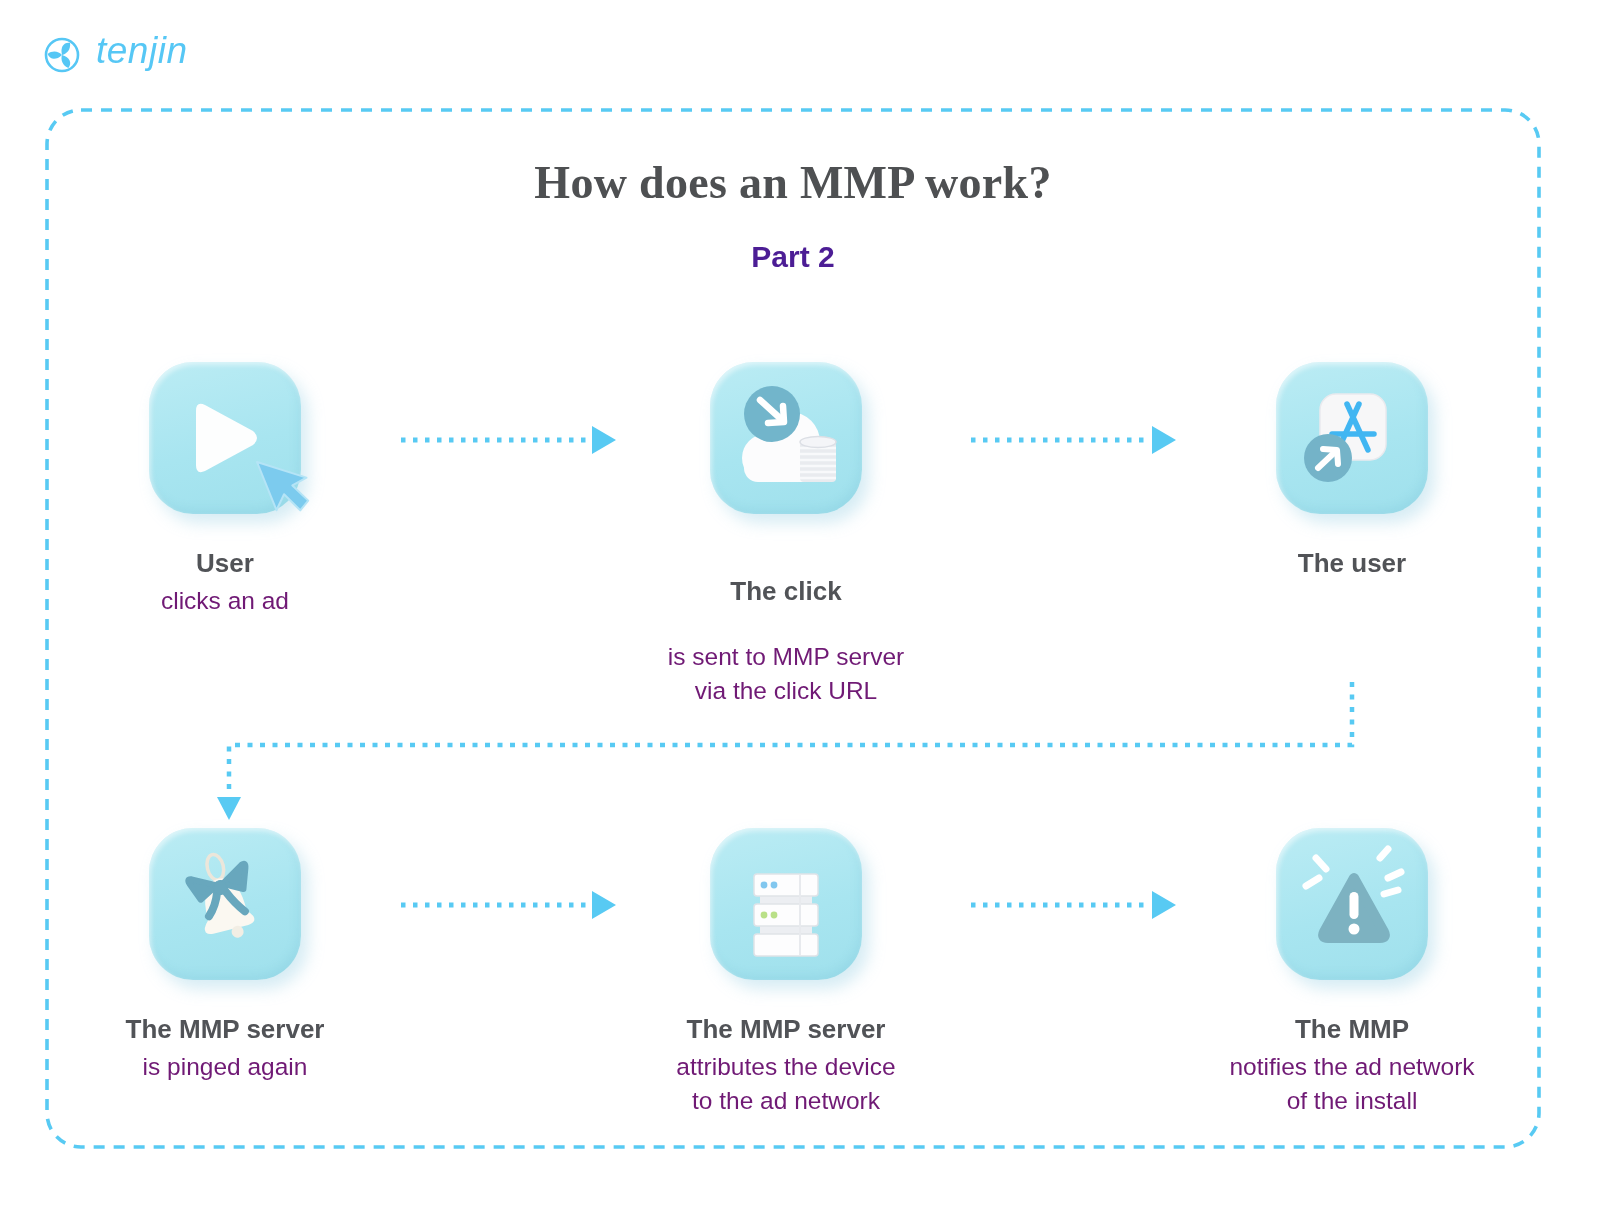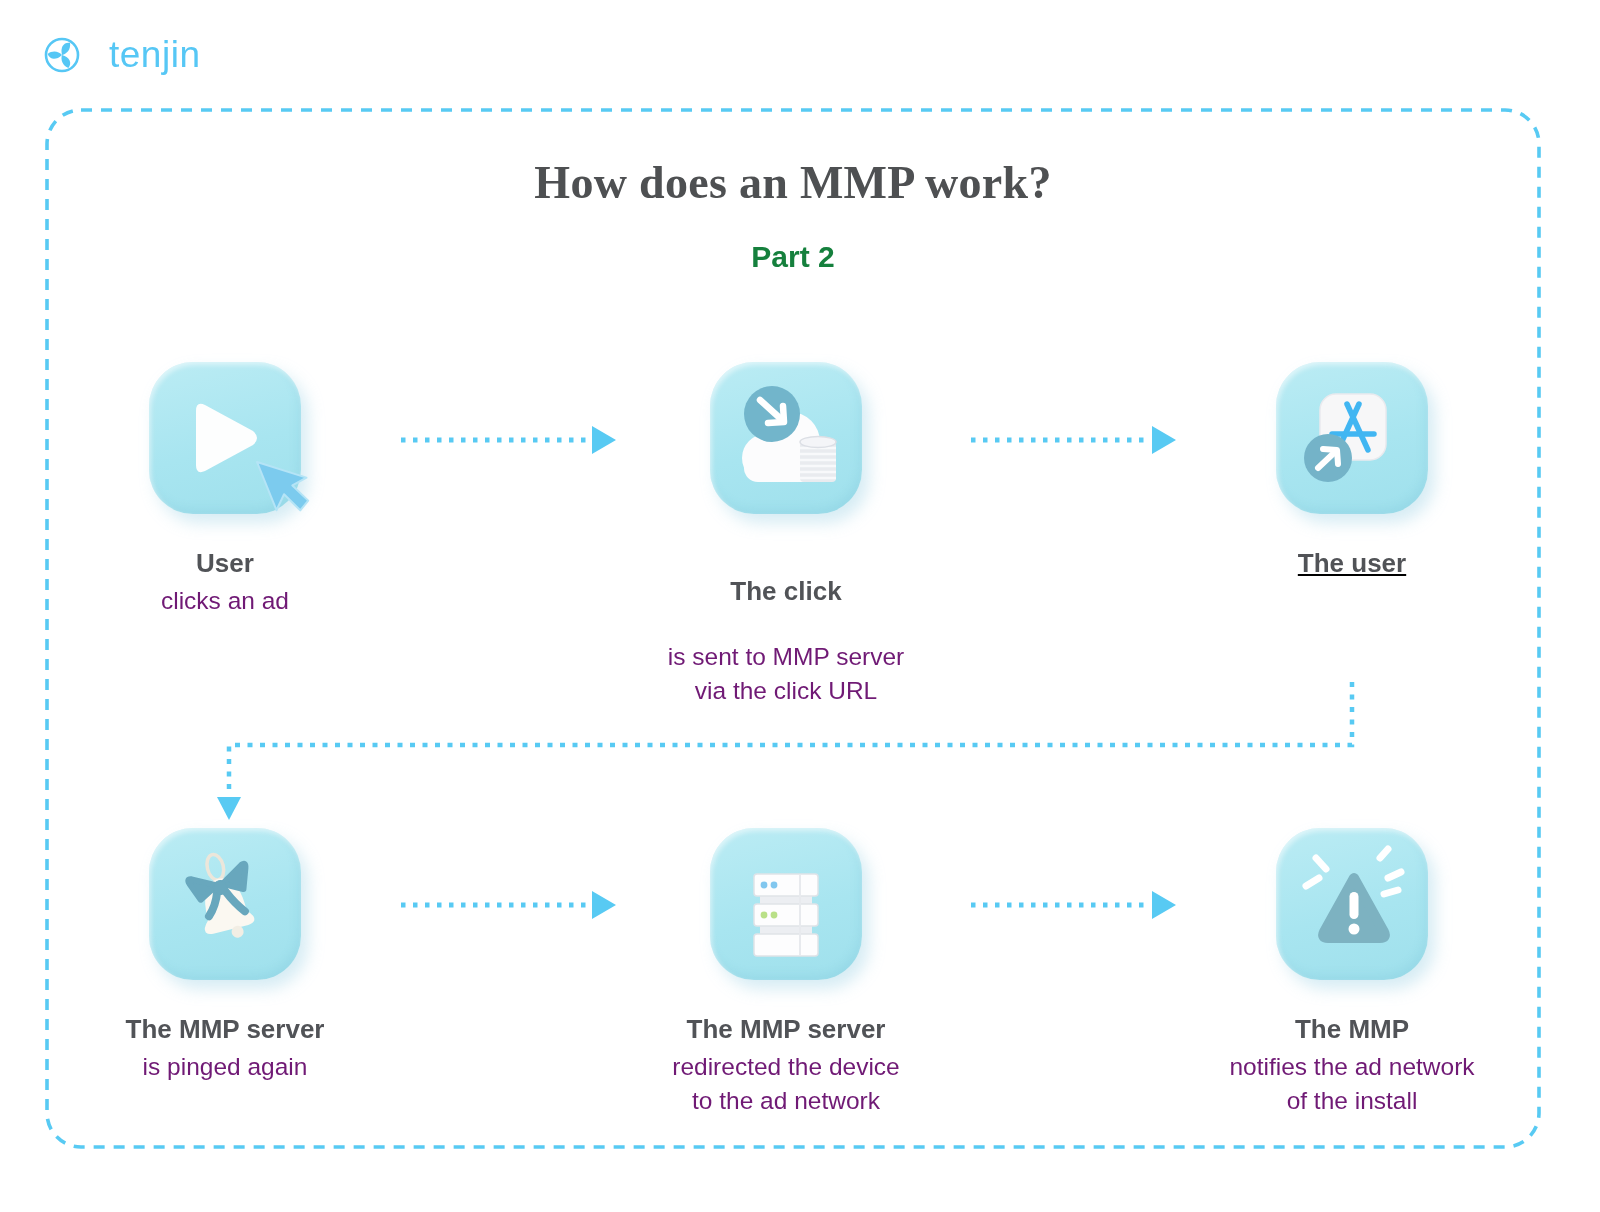--- a/index.html
+++ b/index.html
@@ -1,38 +1,38 @@
 <!DOCTYPE html>
 <html><head>
 <meta charset="utf-8">
 <style>
   html,body{margin:0;padding:0;background:#ffffff;}
   .canvas{
     position:relative;width:1600px;height:1212px;background:#ffffff;
     font-family:"Liberation Sans","DejaVu Sans",sans-serif;overflow:hidden;
   }
   
-  .logo{position:absolute;left:40px;top:32px;display:flex;align-items:center;gap:25px;}
+  .logo{position:absolute;left:40px;top:32px;display:flex;gap:12px;font-style:italic;}
   .logo-text{font-size:37px;font-weight:400;color:#56c7f5;letter-spacing:0.5px;line-height:1;}
   
   .overlay{position:absolute;left:0;top:0;}
   
   .page-title{
     position:absolute;left:47px;top:156px;width:1492px;margin:0;text-align:center;
     font-size:46px;font-weight:700;color:#4e5052;letter-spacing:0.3px;font-family:Liberation Serif, serif;
   }
   .page-subtitle{
     position:absolute;left:47px;top:240px;width:1492px;margin:0;text-align:center;
-    font-size:30px;font-weight:600;color:#15803d;
+    font-size:30px;font-weight:600;color:#4c1d95;
   }
   
   .step{position:absolute;width:440px;display:flex;flex-direction:column;align-items:center;}
   .s1{left:5px;  top:362px;}
   .s2{left:566px;top:362px;gap:28px;}
-  .s3{left:1132px;top:362px;text-decoration:underline;}
+  .s3{left:1132px;top:362px;}
   .s4{left:5px;  top:828px;}
   .s5{left:566px;top:828px;}
   .s6{left:1132px;top:828px;}
   .tile{
     width:152px;height:152px;border-radius:44px;
     background:linear-gradient(165deg,#bbecf4 0%,#a8e5f0 55%,#9fe0ec 100%);
     box-shadow:7px 9px 16px rgba(147,205,227,0.38),
                inset 2px 3px 5px rgba(255,255,255,0.55),
                inset -3px -5px 9px rgba(120,190,215,0.22);
     position:relative;
@@ -178,21 +178,21 @@
           <rect x="44" y="106" width="64" height="22" rx="3"></rect>
         </g>
         <path d="M90,47 V127" stroke="#e8eaee" stroke-width="2"></path>
         <circle cx="54" cy="57" r="3.4" fill="#82c7ef"></circle>
         <circle cx="64" cy="57" r="3.4" fill="#82c7ef"></circle>
         <circle cx="54" cy="87" r="3.4" fill="#b9e088"></circle>
         <circle cx="64" cy="87" r="3.4" fill="#b9e088"></circle>
       </svg>
     </div>
     <div class="step-title">The MMP server</div>
-    <div class="step-desc">redirected the device
+    <div class="step-desc">attributes the device
 to the ad network</div>
   </div>
 
   <div class="step s6">
     <div class="tile">
       <svg width="152" height="152" viewBox="0 0 152 152">
         <g stroke="#ffffff" stroke-width="7" stroke-linecap="round">
           <path d="M30,58 L43,50"></path>
           <path d="M40,30 L50,41"></path>
           <path d="M104,30 L112,21"></path>

